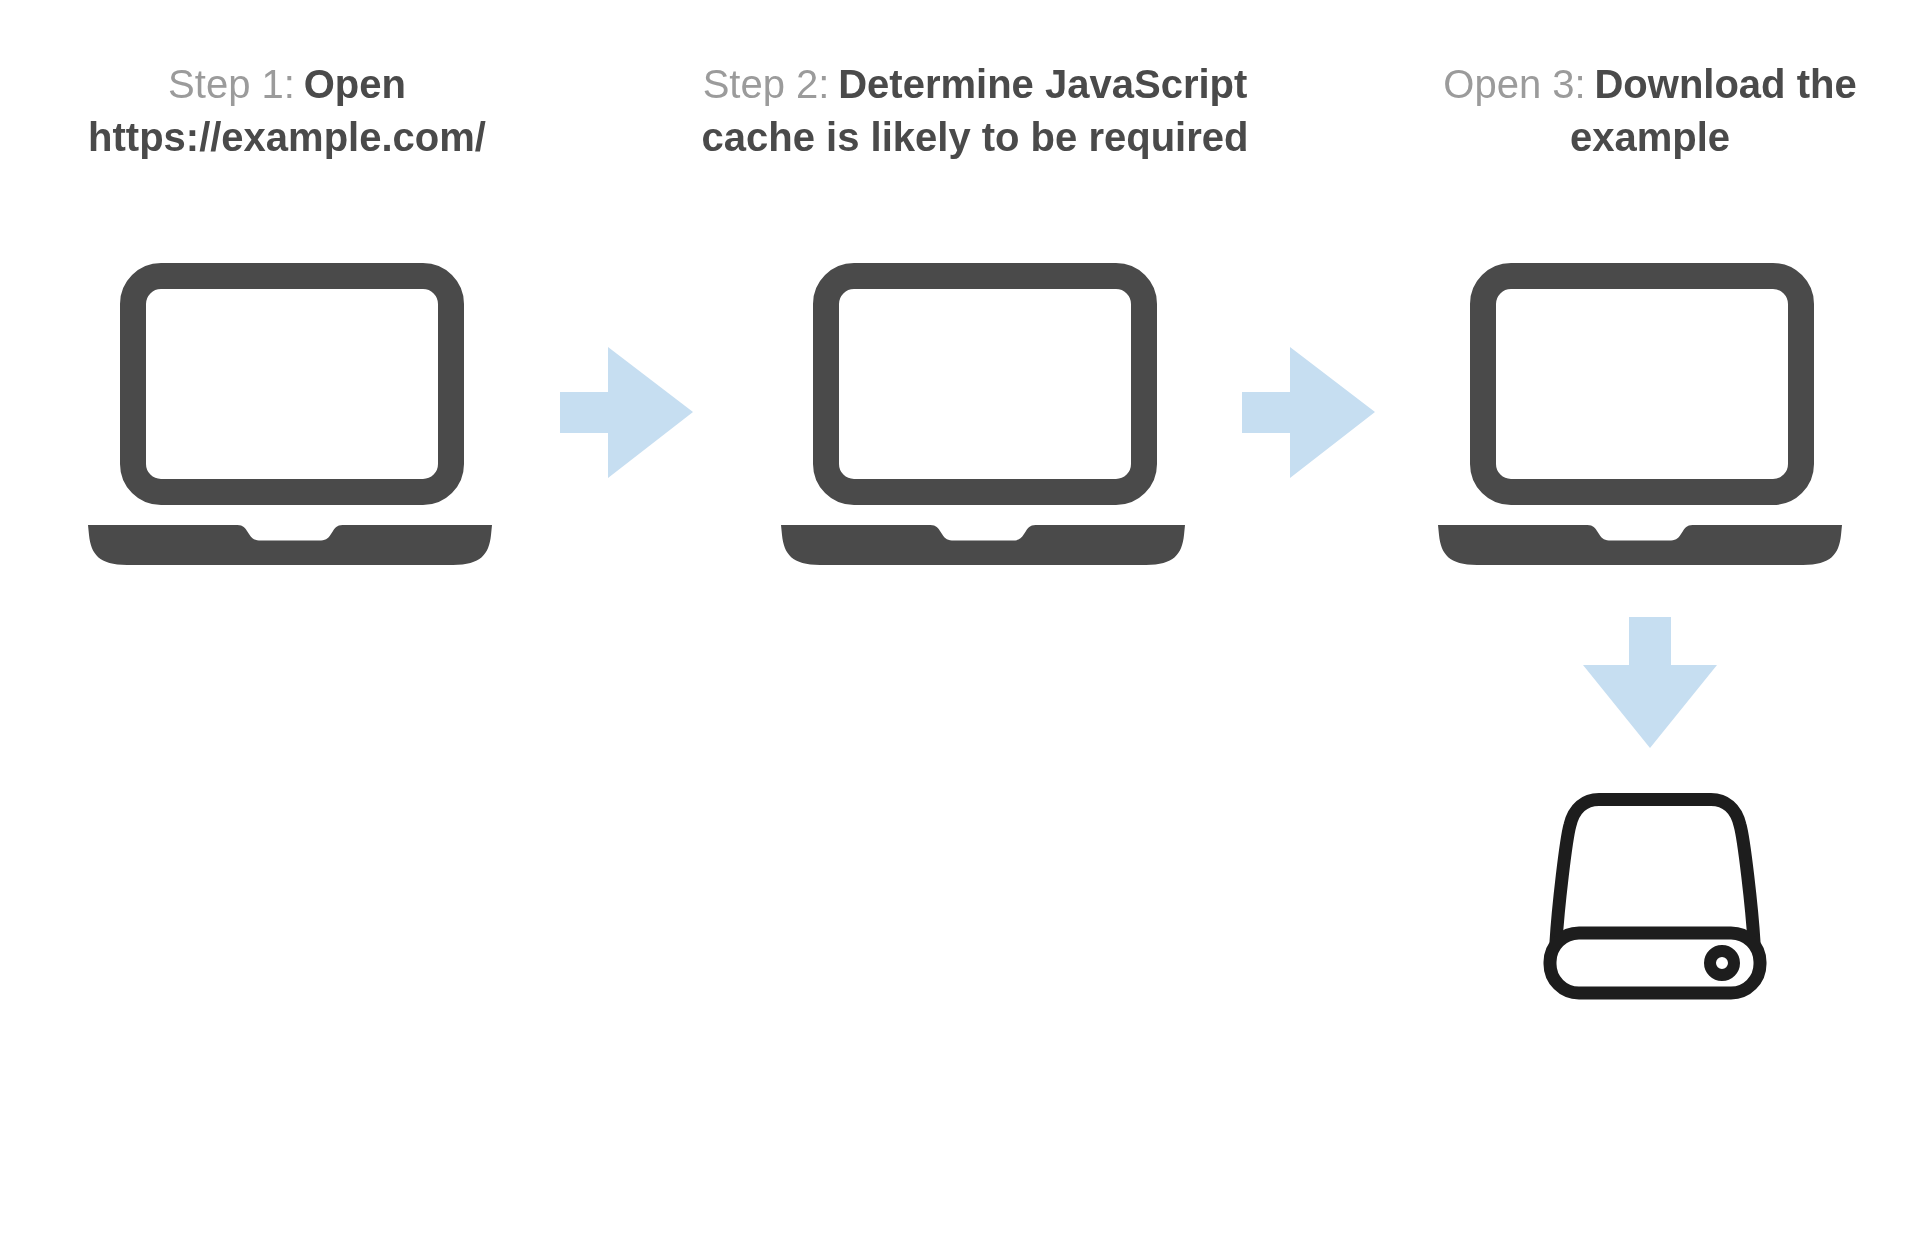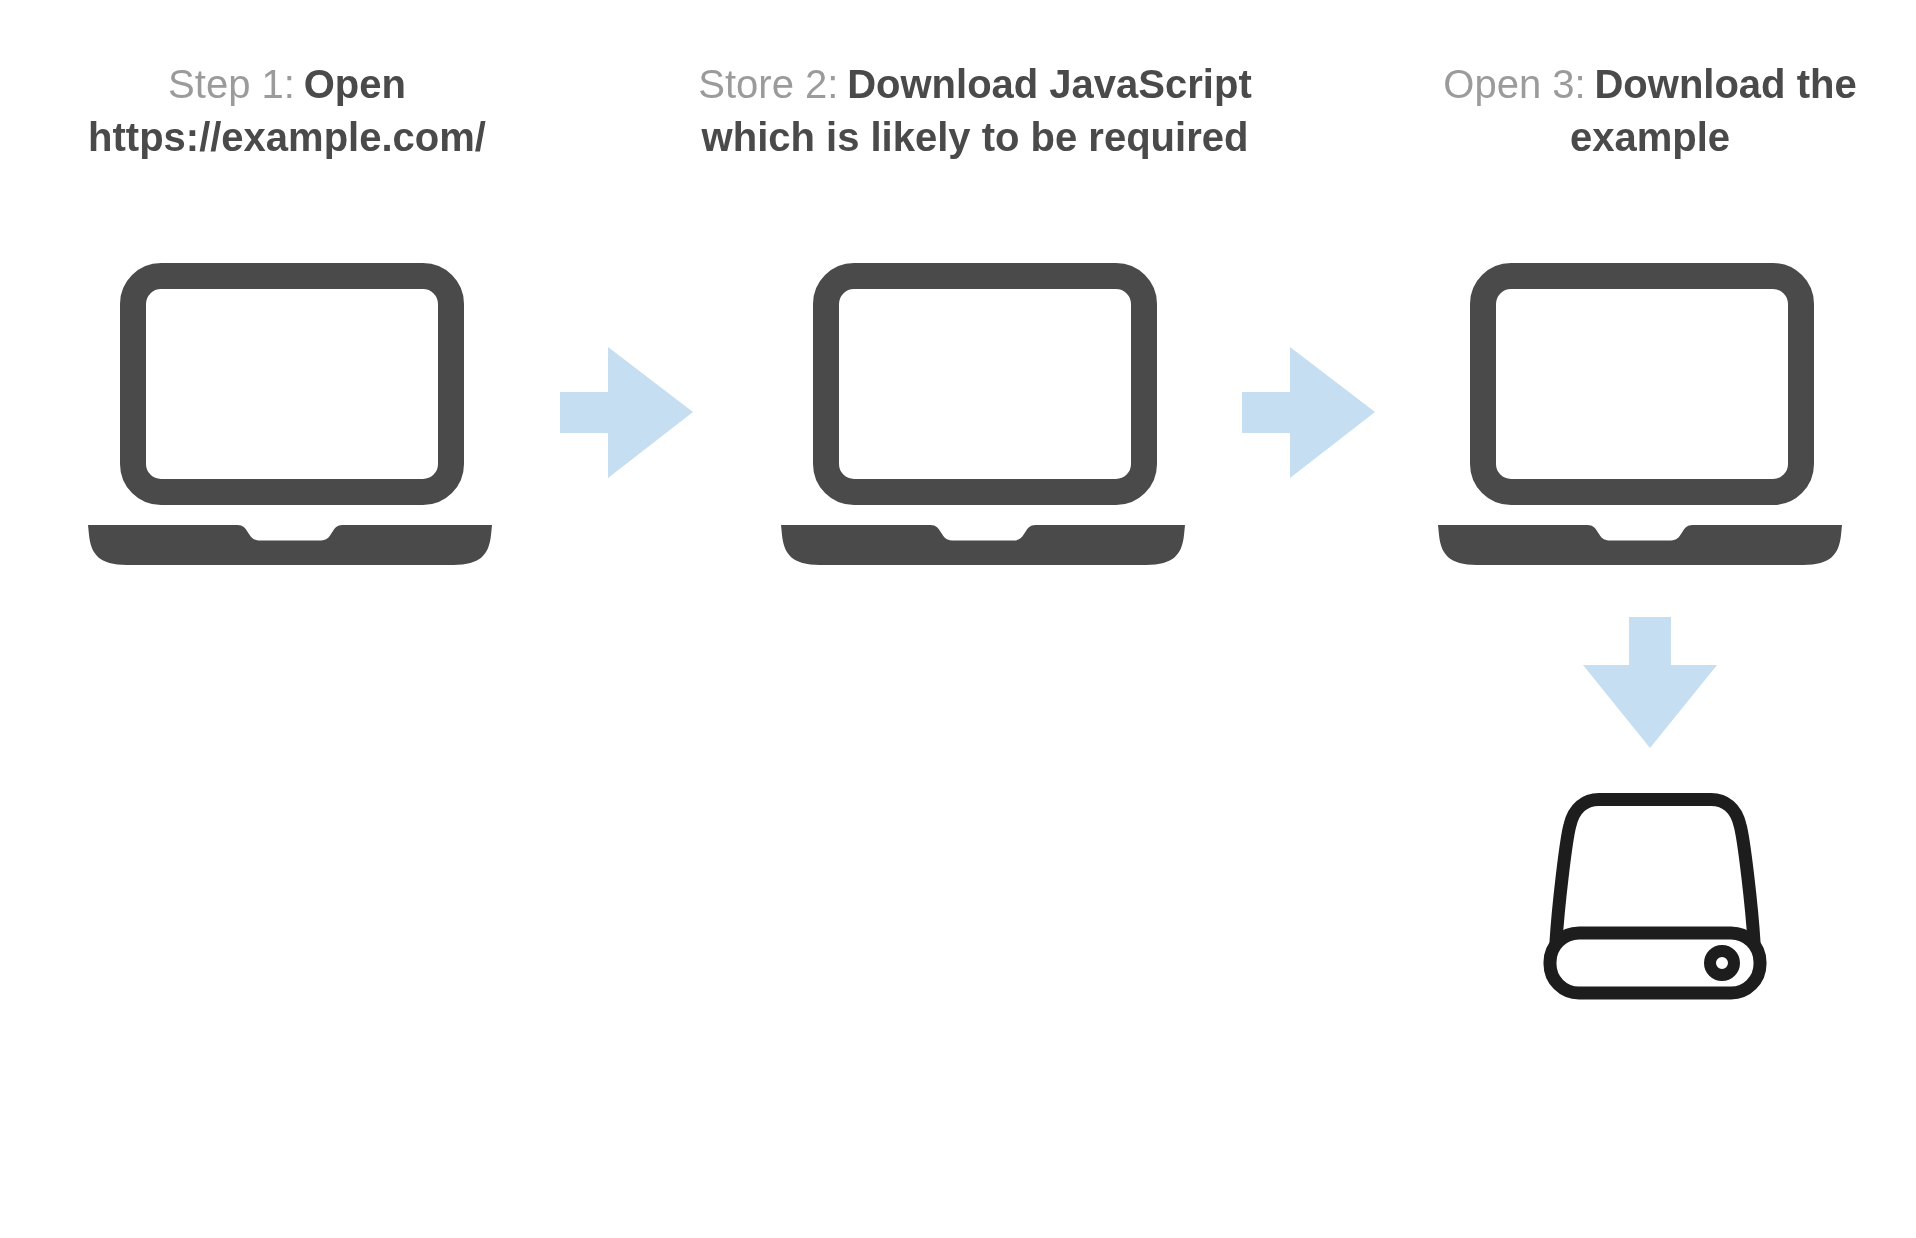--- a/index.html
+++ b/index.html
@@ -42,21 +42,21 @@
 </head>
 <body>
 
 <div class="canvas">
 
   <div class="caption" style="left:37px;top:58px;width:500px;">
     <span class="step-label">Step 1:</span><span class="step-title">Open https://example.com/</span>
   </div>
 
   <div class="caption" style="left:695px;top:58px;width:560px;">
-    <span class="step-label">Store 2:</span><span class="step-title">Download JavaScript which is likely to be required</span>
+    <span class="step-label">Step 2:</span><span class="step-title">Determine JavaScript cache is likely to be required</span>
   </div>
 
   <div class="caption" style="left:1440px;top:58px;width:420px;">
     <span class="step-label">Open 3:</span><span class="step-title">Download the example</span>
   </div>
 
   <div class="icon" style="left:87px;top:258px;">
     <svg width="406" height="307" viewBox="0 0 406 307" xmlns="http://www.w3.org/2000/svg">
       <rect x="46" y="18" width="318" height="216" rx="28" fill="#ffffff" stroke="#4a4a4a" stroke-width="26"></rect>
       <path d="M1,267 H148 C155,267 157,268 160,273 L162,276 C165,281 168,282.5 174,282.5 H232 C238,282.5 241,281 244,276 L246,273 C249,268 251,267 258,267 H405 L404,277 C402,296 394,307 366,307 H40 C12,307 4,296 2,277 Z" fill="#4a4a4a"></path>

